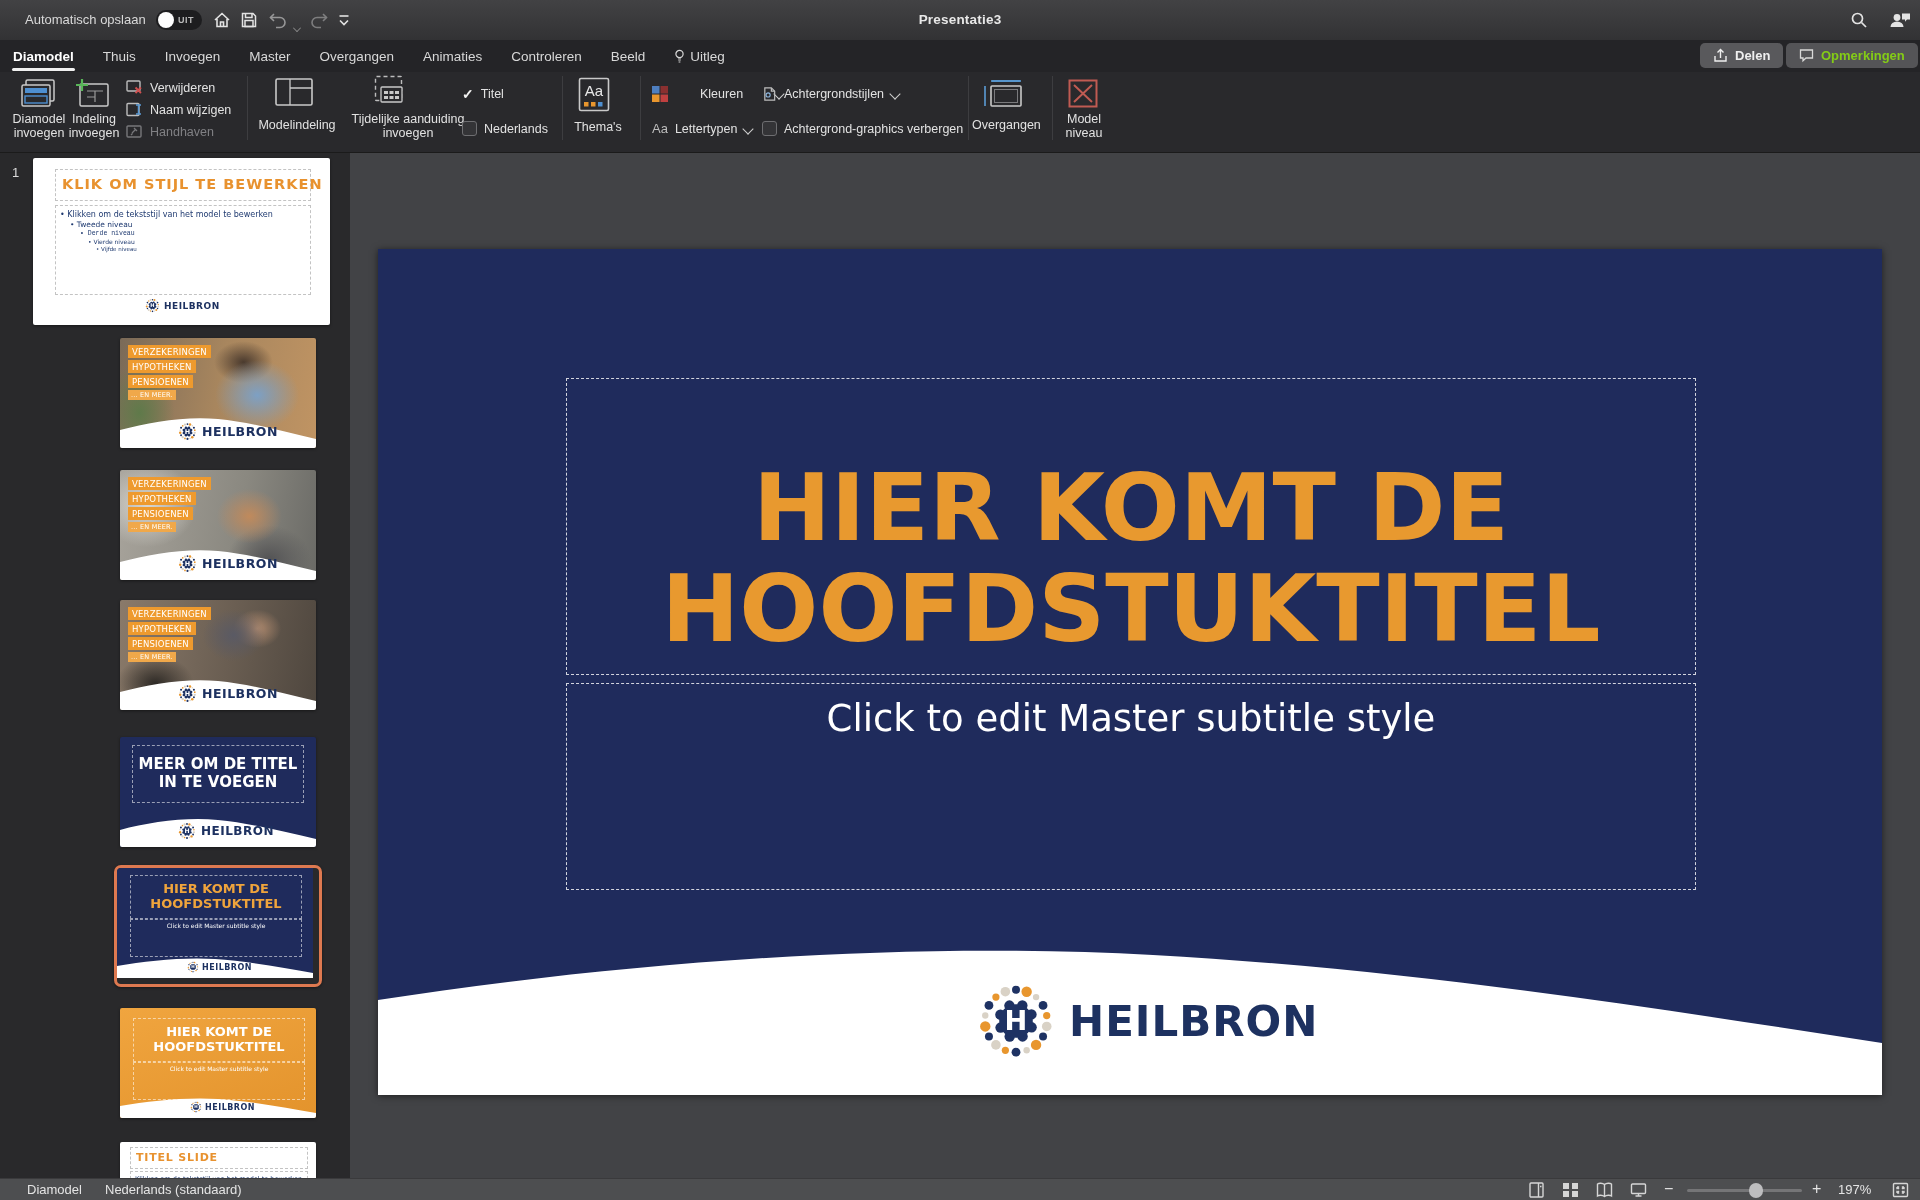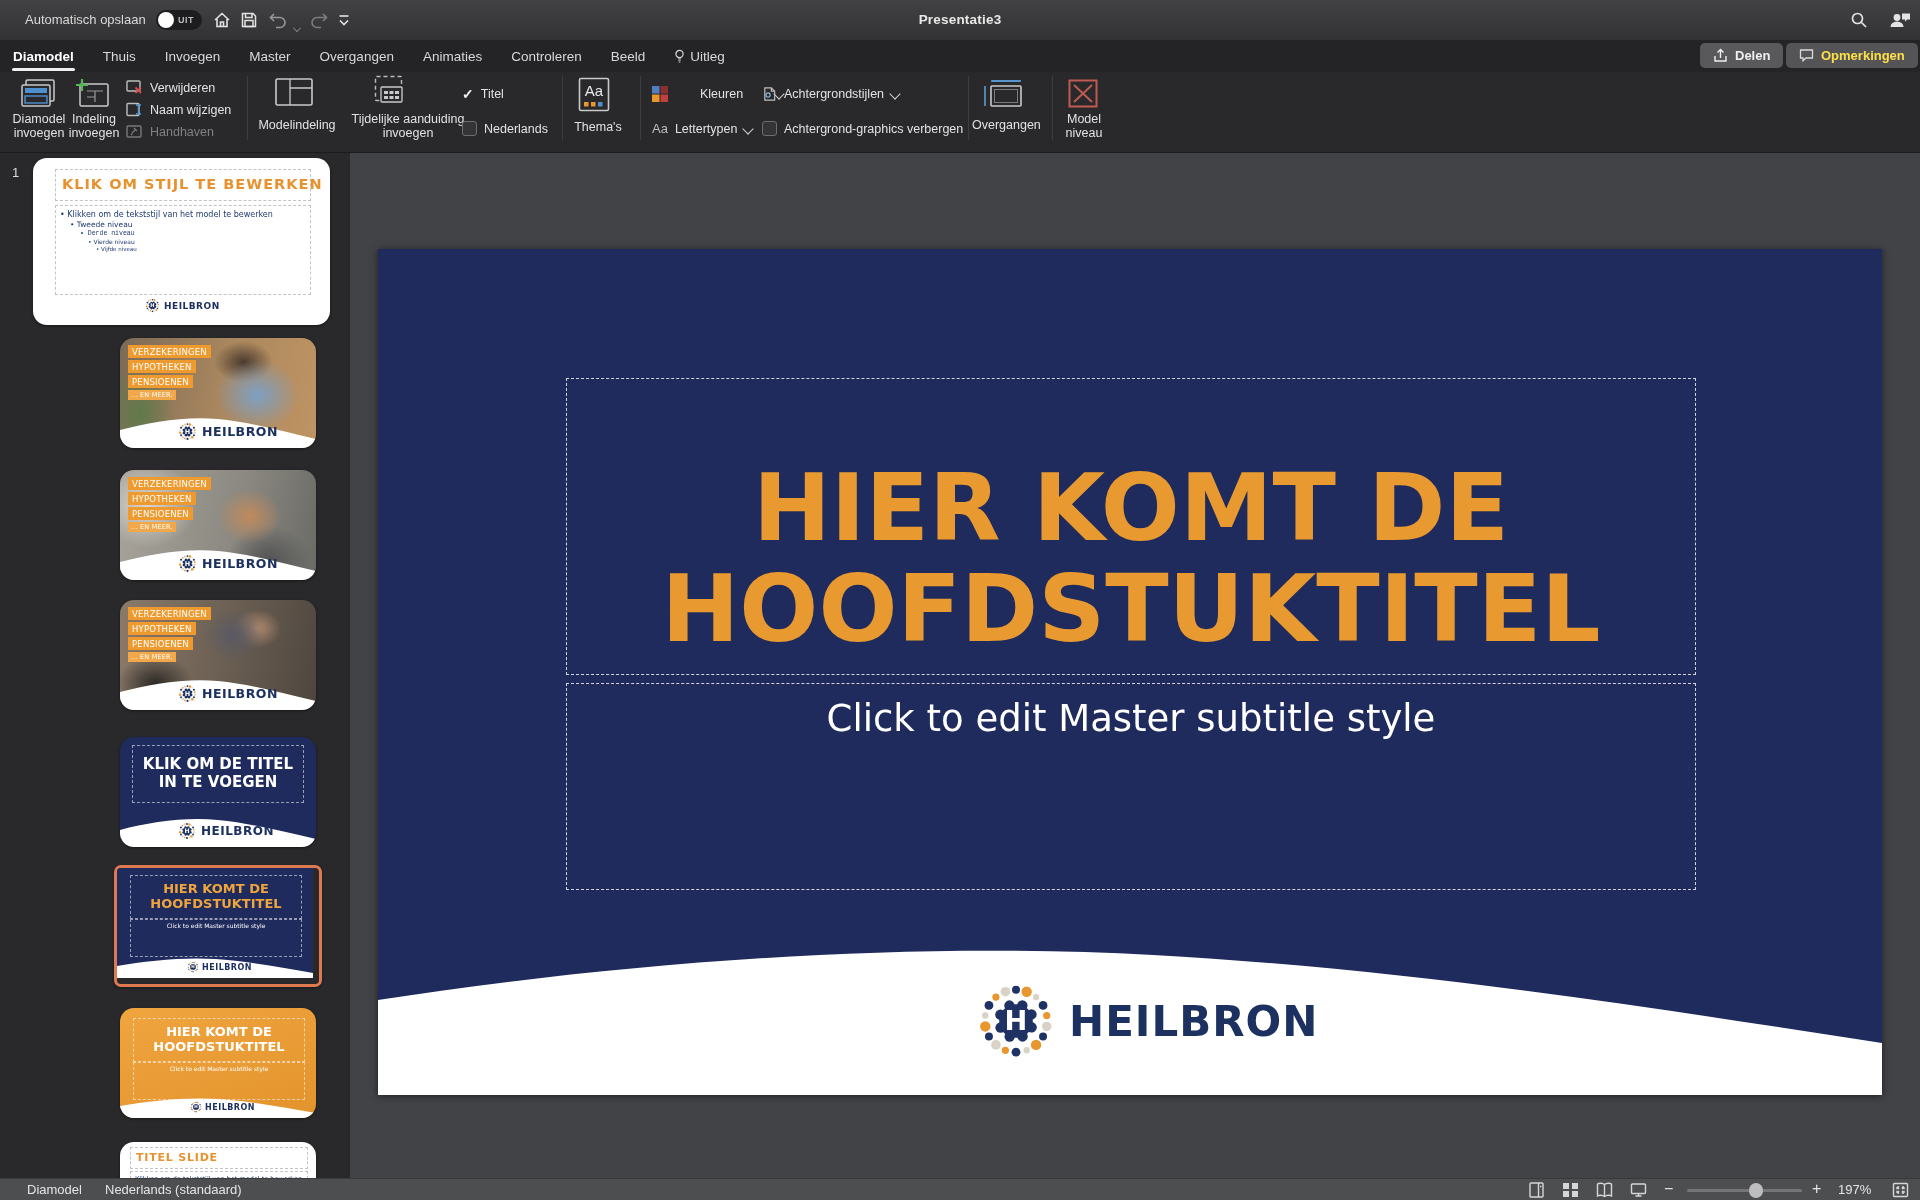--- a/index.html
+++ b/index.html
@@ -44,21 +44,21 @@
   .divider{position:absolute;top:4px;width:1px;height:64px;background:#3d3d40;}
   .chev{width:7px;height:7px;border-right:1.6px solid #cfcfcf;border-bottom:1.6px solid #cfcfcf;
         transform:rotate(45deg);display:inline-block;}
   .chk{width:13px;height:13px;border:1px solid #6e6e71;background:#343437;border-radius:3px;display:inline-block;}
   .checkmark{color:#f2f2f2;font-size:14px;font-weight:700;}
   .disabled{color:#808084 !important;}
 
   
   .panel{left:0;top:153px;width:350px;height:1025px;background:#29292b;overflow:hidden;}
   .slide-no{position:absolute;left:12px;top:12px;color:#dcdcdc;font-size:13px;}
-  .thumb{position:absolute;border-radius:14px;box-shadow:0 1px 3px rgba(0,0,0,.45);overflow:hidden;}
+  .thumb{position:absolute;border-radius:2px;box-shadow:0 1px 3px rgba(0,0,0,.45);overflow:hidden;}
   .t-white{background:#ffffff;}
   .t-navy{background:#1f2b5c;}
   .dashbox{position:absolute;border:1px dashed #c3c3c3;}
   .dashbox.light{border-color:rgba(255,255,255,.55);}
   .wave{position:absolute;left:0;right:0;bottom:0;}
   .wave svg{display:block;width:100%;height:100%;}
 
   .hb-logo{position:absolute;display:flex;align-items:center;}
   .hb-mark{display:block;}
   .hb-mark svg{display:block;width:100%;height:100%;}
@@ -168,21 +168,21 @@
         <span>Uitleg</span>
       </span>
     </div>
     <div class="abs pillbtn" style="left:1700px;">
       <svg viewBox="0 0 15 15" fill="none" stroke="#efefef" stroke-width="1.4">
           <path d="M2 8 V13 H13 V8"></path>
           <path d="M7.5 10 V2 M4.5 4.5 L7.5 1.5 L10.5 4.5"></path>
         </svg>
       <span>Delen</span>
     </div>
-    <div class="abs pillbtn" style="left:1786px;background:#545457;color:#fde047;">
+    <div class="abs pillbtn" style="left:1786px;background:#545457;color:#84cc16;">
       <svg viewBox="0 0 15 15" fill="none" stroke="#d9d9d9" stroke-width="1.3">
           <path d="M1.5 2 H13.5 V10 H7 L4 12.8 V10 H1.5 Z"></path>
         </svg>
       <span>Opmerkingen</span>
     </div>
   </div>
 
   <div class="abs ribbon">
 
     <span class="rb-icon" style="left:20px;top:6px;">
@@ -562,21 +562,21 @@
               <text x="50" y="61" text-anchor="middle" font-family="DejaVu Sans" font-weight="bold" font-size="34" fill="#ffffff">H</text>
             </svg>
           </span>
         <span class="hb-word" style="font-size:12.5px;">HEILBRON</span>
       </div>
     </div>
 
     <div class="thumb t-navy" style="left:120px;top:584px;width:196px;height:110px;">
       <div class="dashbox light" style="left:12px;top:8px;width:170px;height:56px;">
         <div class="thumb-title" style="color:#ffffff;font-size:15px;line-height:18px;margin-top:9px;">
-          <div>KLIK OM DE TITEL</div>
+          <div>MEER OM DE TITEL</div>
           <div>IN TE VOEGEN</div>
         </div>
       </div>
       <div class="wave" style="height:32px;">
         <svg viewBox="0 0 196 32" preserveAspectRatio="none">
             <path d="M0,15 C30,7 65,2 98,5 C130,8 166,17 196,24 L196,32 L0,32 Z" fill="#ffffff"></path>
           </svg>
       </div>
       <div class="hb-logo" style="left:58px;top:85px;gap:5px;">
         <span class="hb-mark" style="width:18px;height:18px;">

